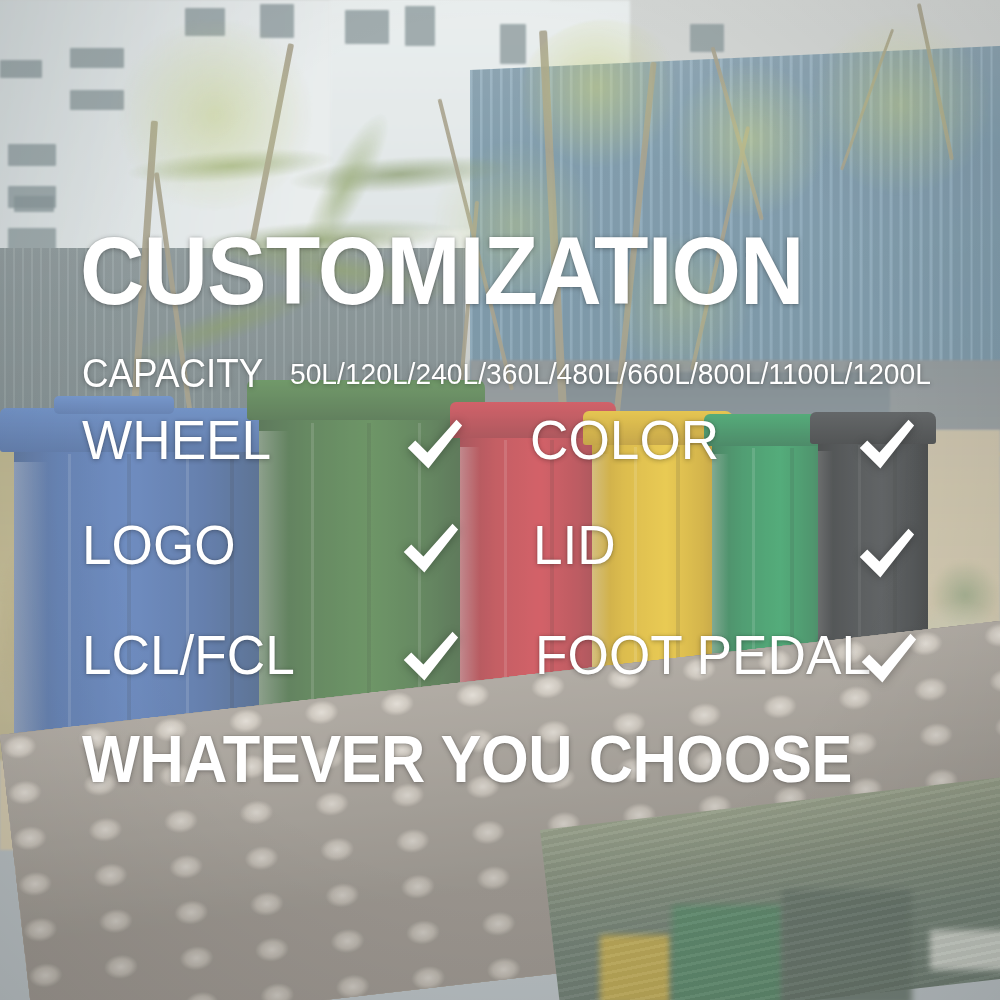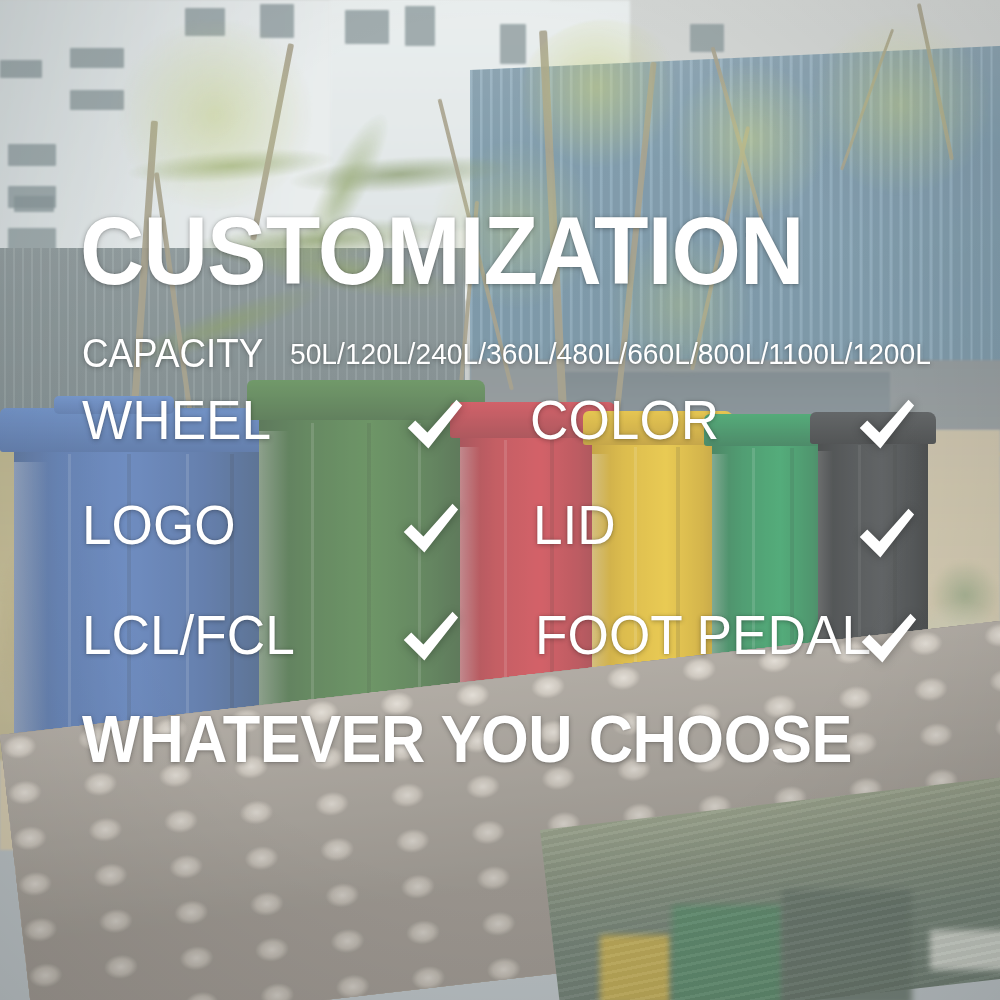--- a/index.html
+++ b/index.html
@@ -107,21 +107,21 @@
         box-shadow:inset 0 0 6px rgba(0,0,0,.9);}
   .wheel:after{content:"";position:absolute;left:26%;top:26%;width:48%;height:48%;
         border-radius:50%;background:radial-gradient(circle at 40% 35%,#3c3c3c,#141414 70%);}
 
   
   .haze{position:absolute;inset:0;background:rgba(236,239,238,.30);}
   .vign{position:absolute;inset:0;
         background:radial-gradient(ellipse at 50% 45%,rgba(0,0,0,0) 55%,rgba(0,0,0,.10) 100%);}
 
   
-  .overlay{position:absolute;inset:0;}
+  .overlay{position:absolute;inset:0;margin-top:20px;}
   .t{position:absolute;color:#fff;white-space:nowrap;line-height:1;
      text-shadow:0 1px 6px rgba(0,0,0,.30), 0 0 2px rgba(0,0,0,.18);}
 
   .title{left:80px;top:203px;font-size:96px;font-weight:700;
      letter-spacing:-1px;transform:scaleX(.93);transform-origin:left top;}
 
   .cap-label{left:82px;top:333px;font-size:40px;font-weight:400;
      transform:scaleX(.92);transform-origin:left top;}
   .cap-val{left:290px;top:339px;font-size:30px;font-weight:400;
      transform:scaleX(.94);transform-origin:left top;}

